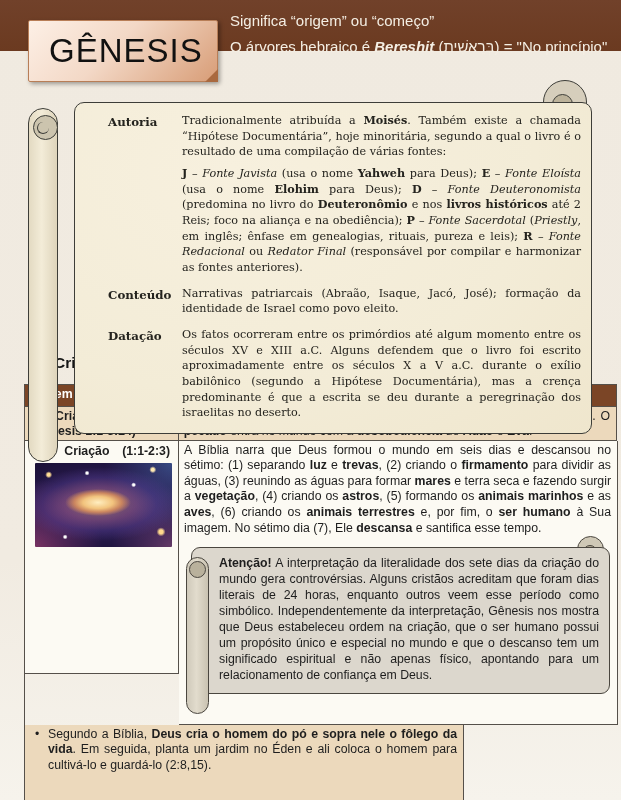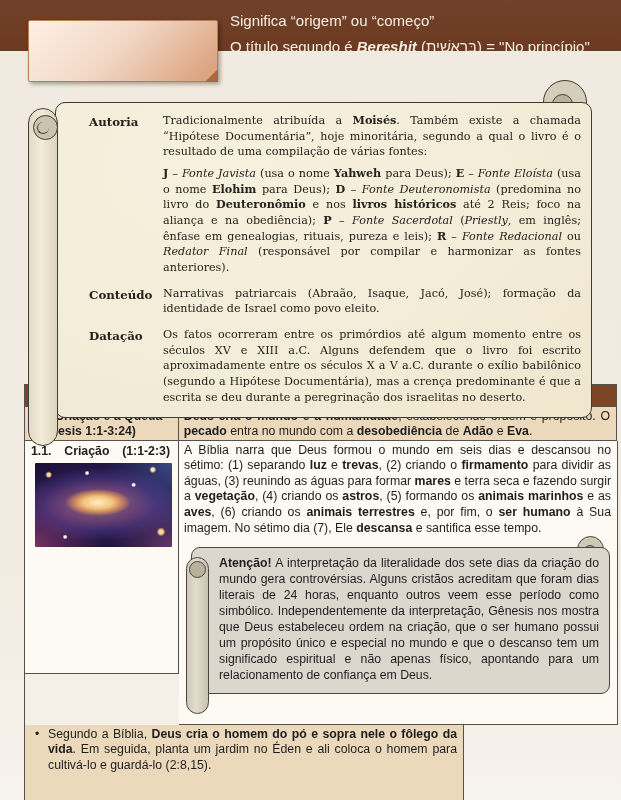--- a/index.html
+++ b/index.html
@@ -27,21 +27,21 @@
     box-shadow:2px 2px 4px rgba(0,0,0,.35);
     display:flex; align-items:center; padding-left:20px;
     font-size:33px; letter-spacing:1px; color:#111; font-weight:400;
   }
   .title-box .dogear {
     position:absolute; right:-1px; bottom:-1px; width:0; height:0;
     border-left:13px solid transparent; border-bottom:13px solid #a9693f;
   }
 
   
-  .scroll { position:absolute; left:28px; top:102px; width:564px; }
+  .scroll { position:absolute; left:28px; top:102px; width:564px;padding-left:19px; }
   .scroll .roll {
     position:absolute; left:0; top:6px; width:30px; height:calc(100% + 22px);
     background:linear-gradient(90deg,#e3dac2 0%,#f3ecd8 45%,#ded4bb 100%);
     border:1.5px solid #3d3d38; border-radius:15px; z-index:3;
   }
   .scroll .curl-tl {
     position:absolute; left:5px; top:13px; width:25px; height:25px; border-radius:50%;
     background:#ccc4ae; border:1.5px solid #3d3d38; z-index:4;
   }
   .scroll .curl-tl::after {
@@ -146,25 +146,26 @@
   ul.bullets li::before { content:"\2022"; position:absolute; left:3px; top:0; }
 </style>
 </head>
 <body>
 
 <div class="page">
 
   <div class="topbar">
     <div class="topbar-lines">
       <div class="tb-line1">Significa “origem” ou “começo”</div>
-      <div class="tb-line2"><span>O título segundo é </span><span style="font-weight: bold; font-style: italic;">Bereshit</span><span> (בְּרֵאשִׁית) = "No princípio"</span></div>
+      <div class="tb-line2"><span>O árvores hebraico é </span><span style="font-weight: bold; font-style: italic;">Bereshit</span><span> (בְּרֵאשִׁית) = "No princípio"</span></div>
     </div>
   </div>
 
   <div class="title-box">
+    <span>GÊNESIS</span>
     <div class="dogear"></div>
   </div>
 
   <div class="scroll">
     <div class="roll"></div>
     <div class="curl-tl"></div>
     <div class="curl-tr"></div>
     <div class="scroll-body">
       <div class="s-row">
         <div class="s-label">Autoria</div>

